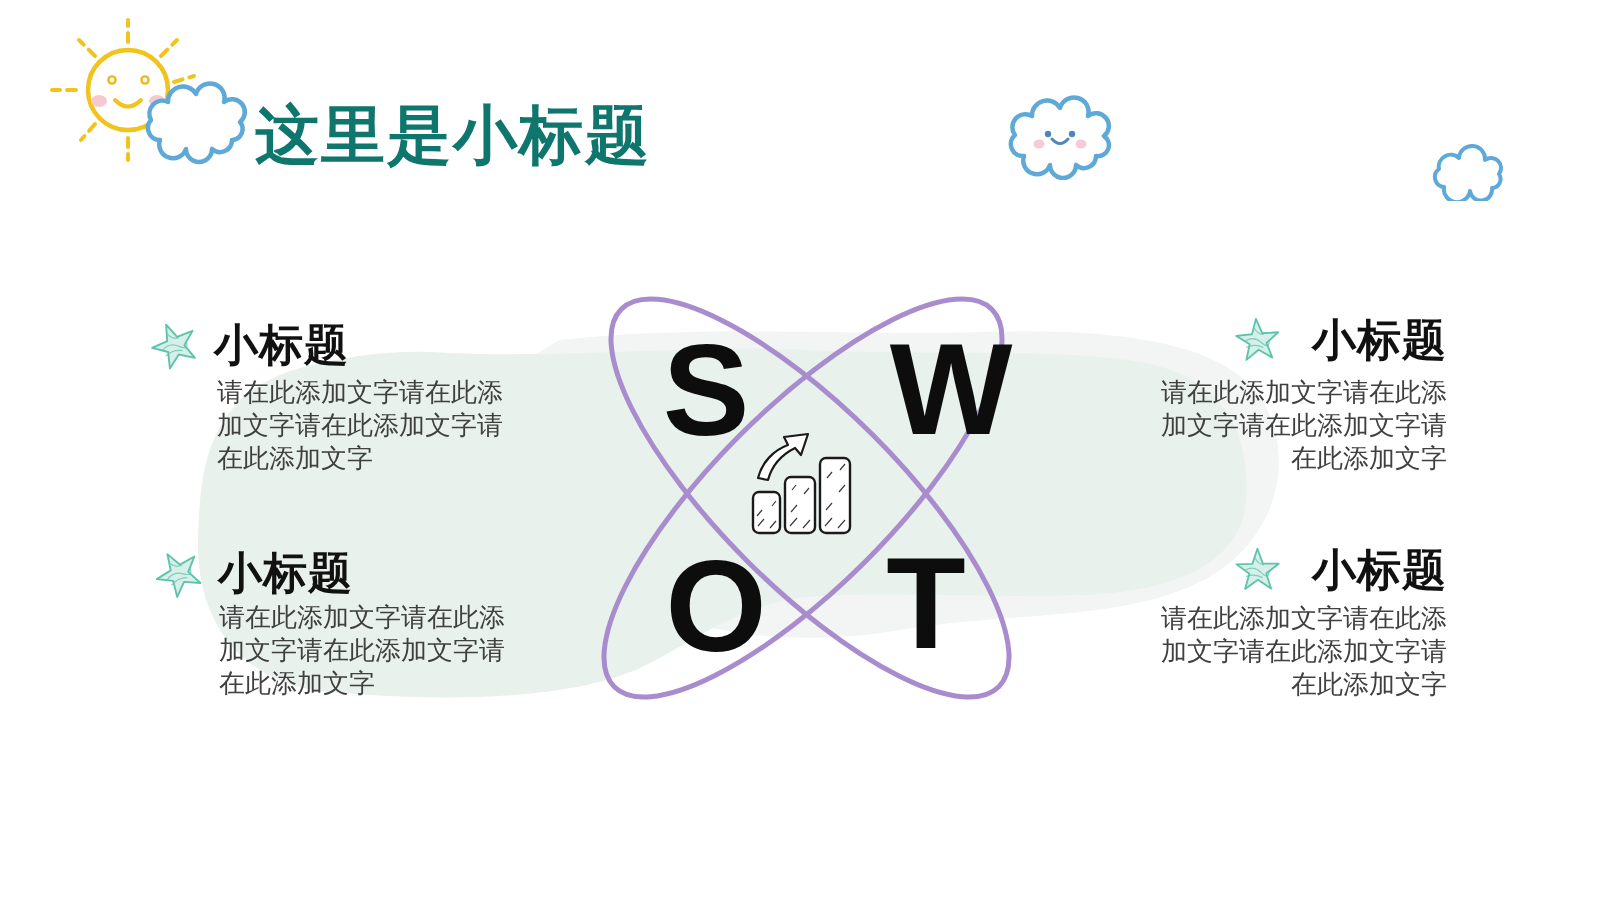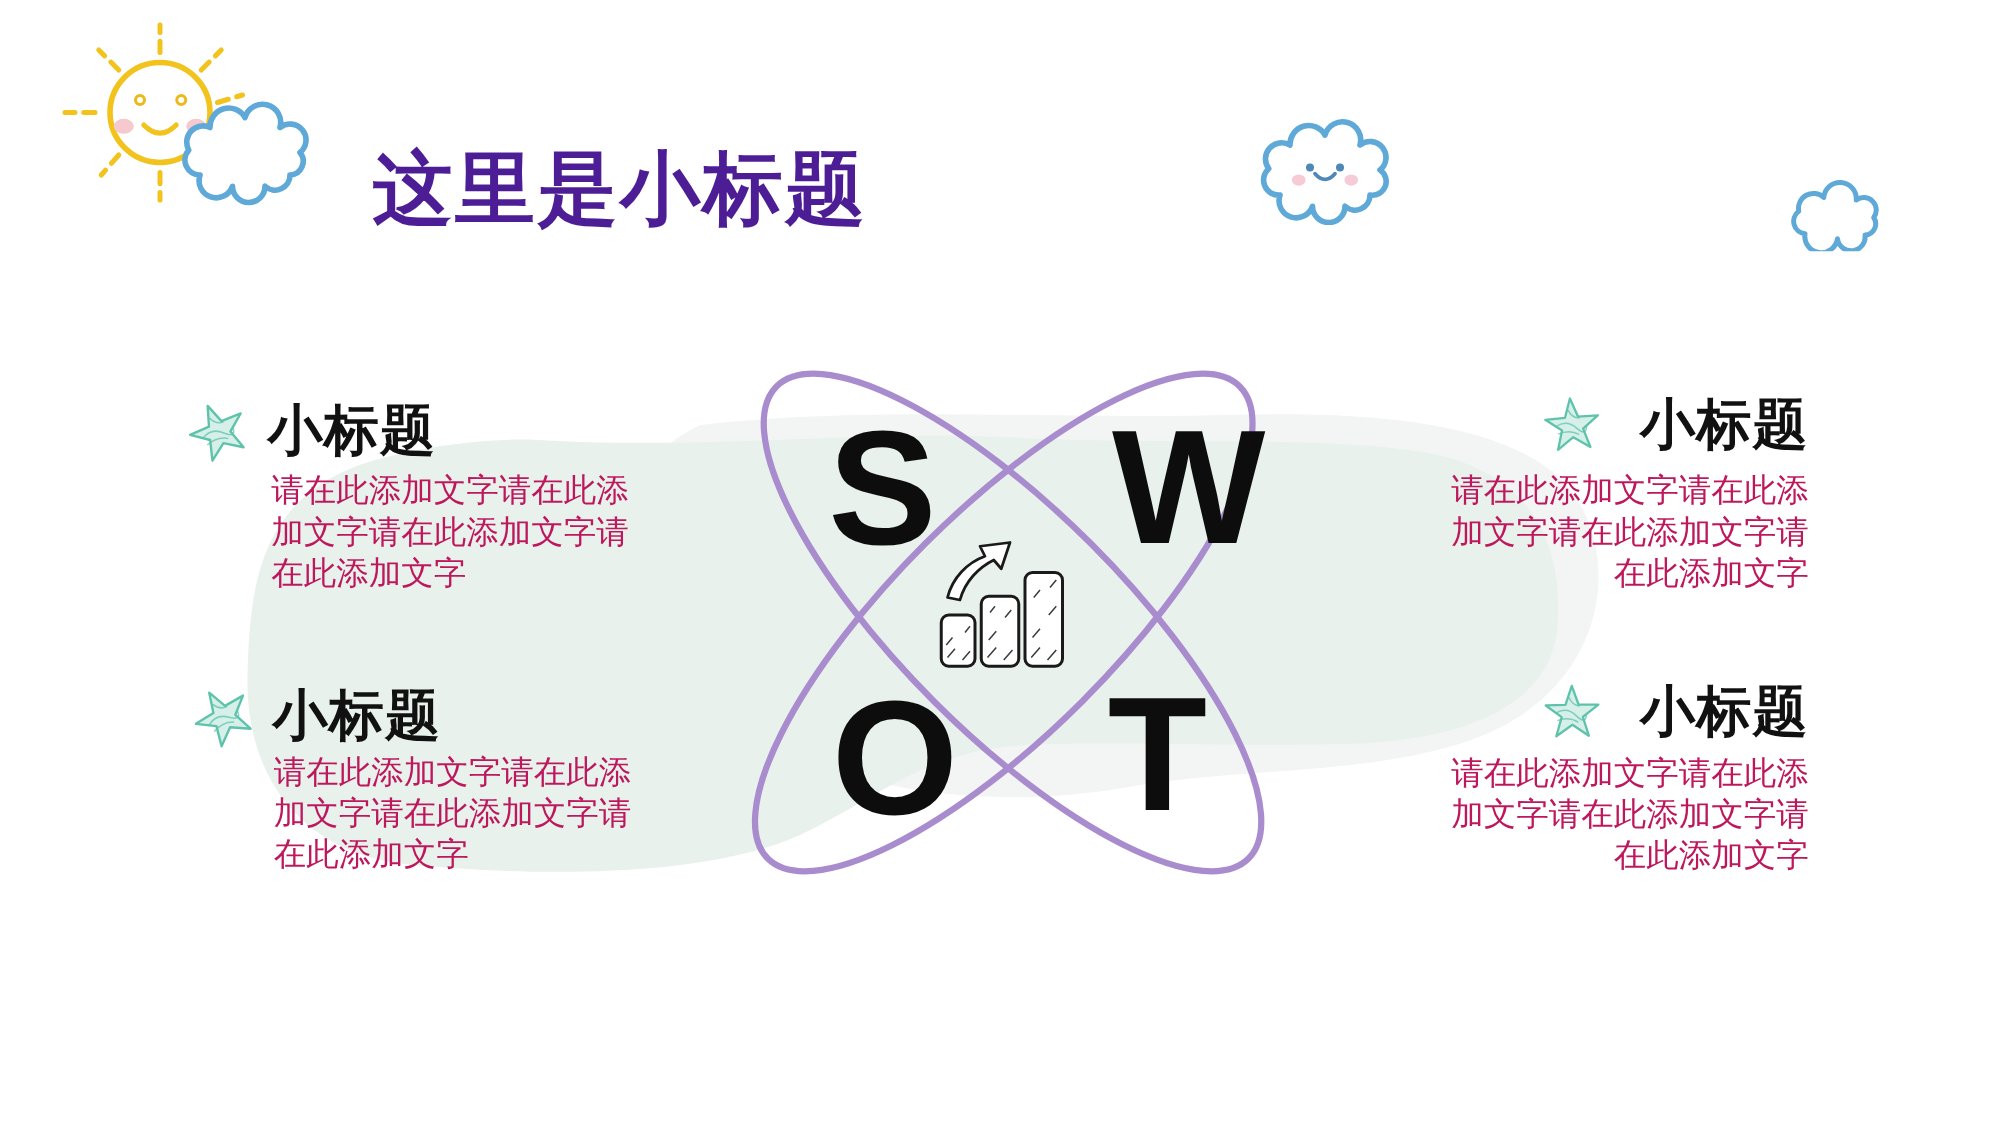--- a/index.html
+++ b/index.html
@@ -3,43 +3,43 @@
 <meta charset="utf-8">
 <style>
   html,body{margin:0;padding:0;background:#fff;}
   .slide{
     position:relative;width:1600px;height:900px;background:#ffffff;
     overflow:hidden;font-family:"Liberation Sans",sans-serif;
   }
   .abs{position:absolute;}
   
   .page-title{
-    position:absolute;left:255px;top:70px;
-    font-size:64px;font-weight:900;color:#4c1d95;letter-spacing:2px;line-height:1.2;margin-left:43px;
+    position:absolute;left:255px;top:54px;
+    font-size:64px;font-weight:900;color:#0f766e;letter-spacing:2px;line-height:1.2;
   }
   
   .letter{
     position:absolute;font-size:130px;font-weight:800;color:#0d0d0d;
     line-height:1;transform:translate(-50%,-46%);letter-spacing:0;
   }
   .letter-s{left:706px;top:385px;}
   .letter-w{left:951px;top:384px;}
   .letter-o{left:716px;top:601px;}
   .letter-t{left:926px;top:598px;}
   
   .block-heading-row{position:absolute;display:flex;align-items:center;}
   .row-tl{left:150px;top:318px;gap:14px;}
   .row-bl{left:154px;top:546px;gap:14px;}
   .row-tr{left:1151px;top:314px;width:296px;justify-content:flex-end;gap:30px;}
   .row-br{left:1151px;top:544px;width:296px;justify-content:flex-end;gap:30px;}
   .block-heading{
     font-size:44px;font-weight:800;color:#111;letter-spacing:1px;line-height:1.1;white-space:nowrap;
   }
   .block-body{
-    position:absolute;width:296px;font-size:26px;line-height:33px;color:#be185d;
+    position:absolute;width:296px;font-size:26px;line-height:33px;color:#404040;
     word-break:break-all;font-weight:400;
   }
   .body-tl{left:217px;top:376px;text-align:left;}
   .body-bl{left:219px;top:601px;text-align:left;}
   .body-tr{left:1151px;top:376px;text-align:right;}
   .body-br{left:1151px;top:602px;text-align:right;}
   
   .watermark{
     position:absolute;left:0;right:0;top:843px;text-align:center;
     font-family:"DejaVu Sans Mono","Liberation Mono",monospace;

